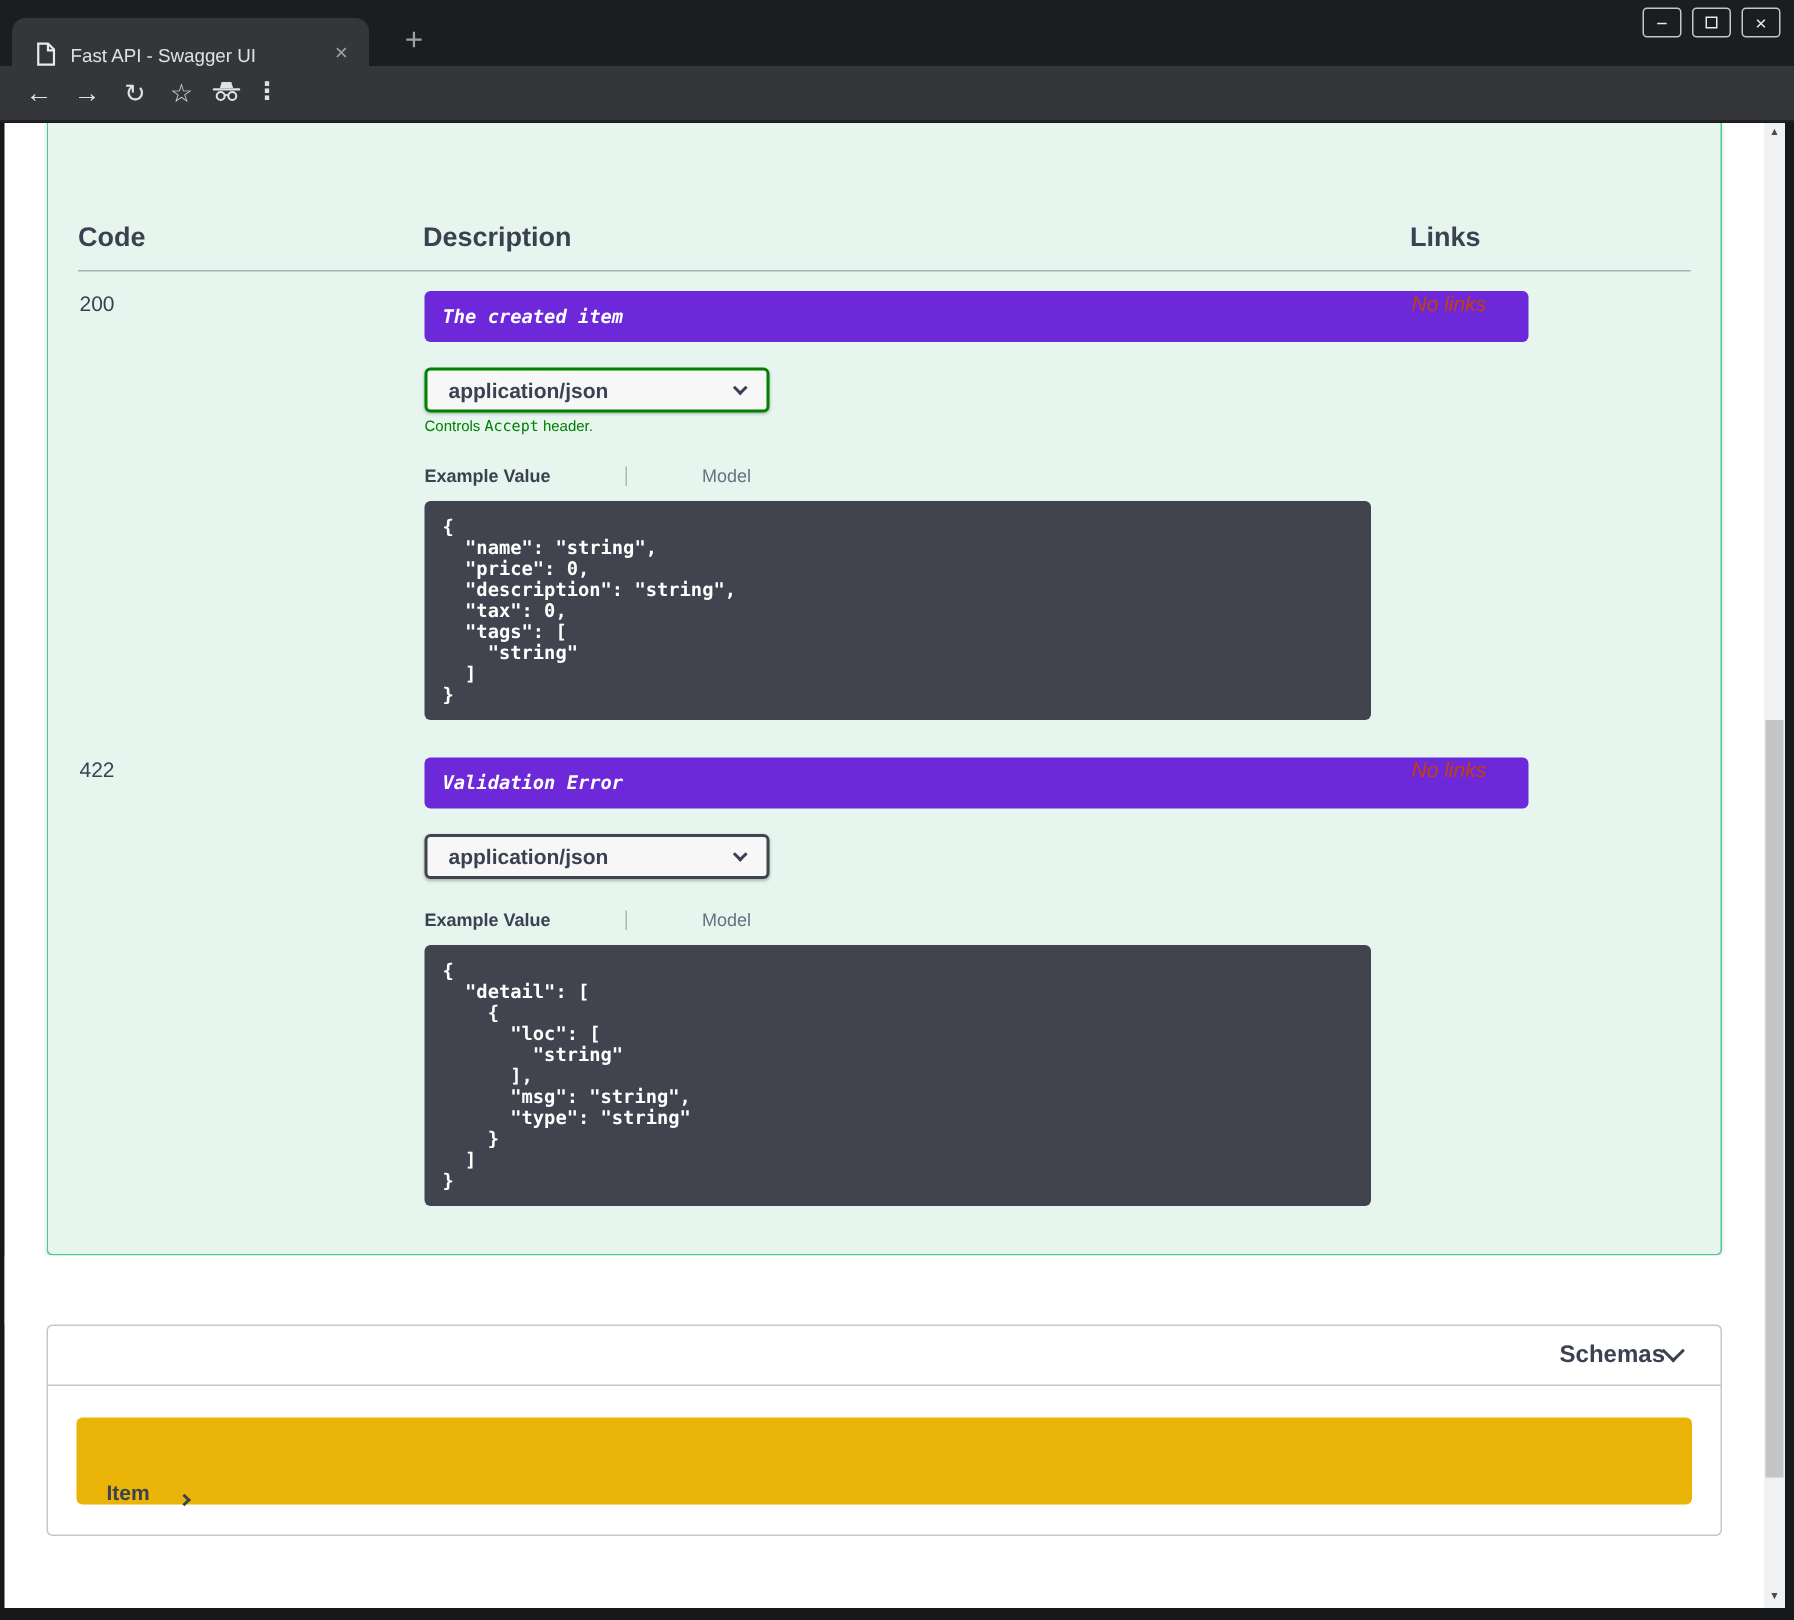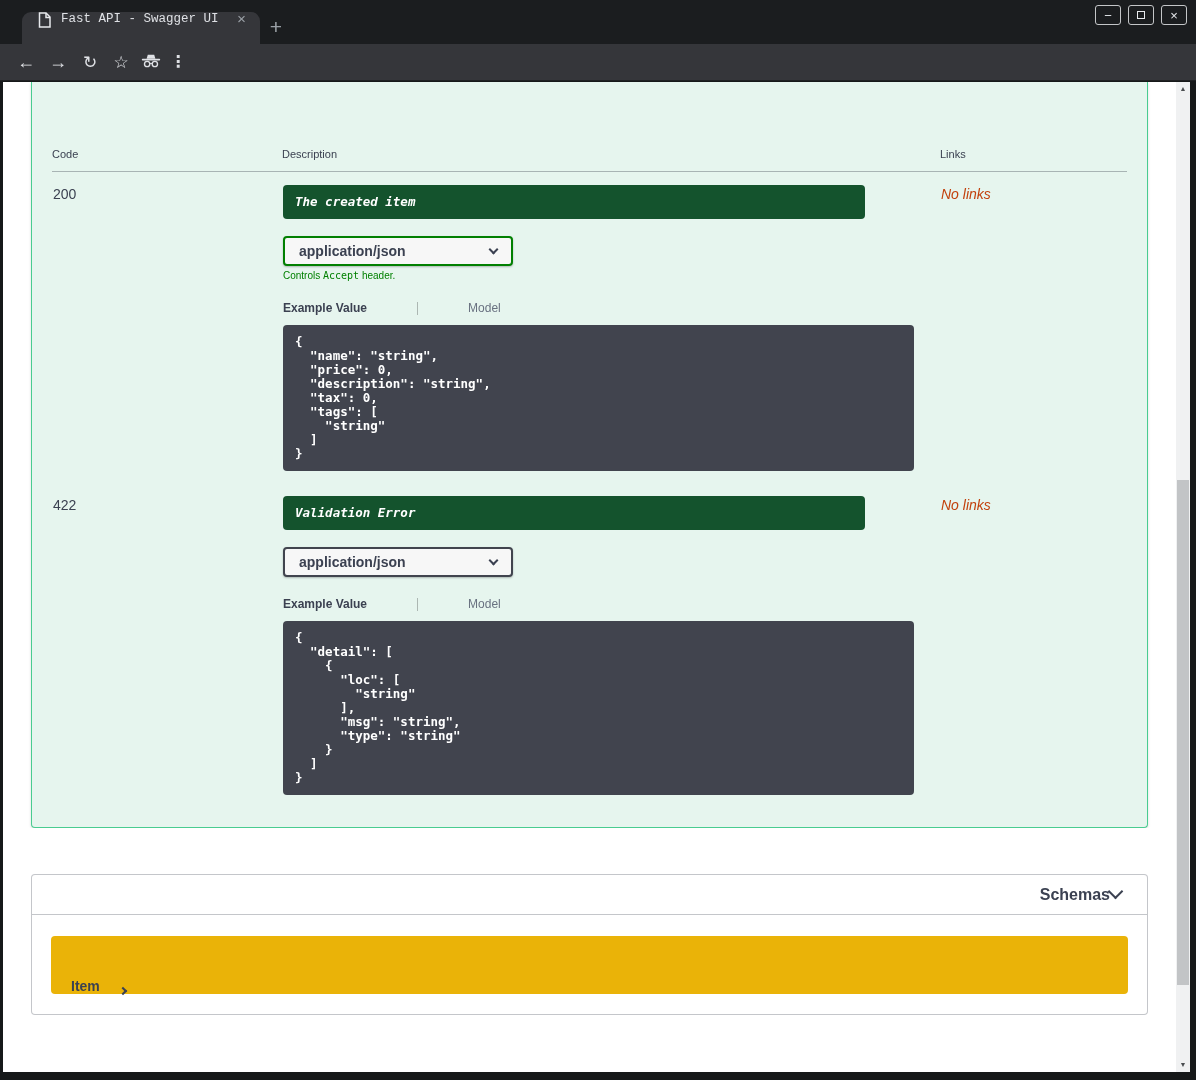--- a/index.html
+++ b/index.html
@@ -7,23 +7,23 @@
   body {
     width:1196px; height:1080px; overflow:hidden;
     background:#161819;
     font-family:"Liberation Sans","DejaVu Sans",sans-serif;
   }
   .window { position:relative; width:1196px; height:1080px; background:#161819; }
 
   
   .titlebar { position:absolute; top:0; left:0; right:0; height:44px; background:#1b1d1f; }
   .tab {
-    position:absolute; left:22px; top:12px; width:238px; height:32px;
+    position:absolute; left:8px; top:12px; width:238px; height:32px;
     background:#35363a; border-radius:9px 9px 0 0;
-    display:flex; align-items:flex-start; padding:0 10px 0 16px;font-family:Liberation Mono, monospace;
+    display:flex; align-items:flex-end; padding:0 10px 0 16px;
   }
   .favicon { display:flex; align-items:center; margin-right:10px; }
   .tab-title { color:#dfe1e5; font-size:12.5px; flex:1; white-space:nowrap; overflow:hidden; }
   .tab-close { color:#9aa0a6; font-size:15px; line-height:1; padding:1px 4px; cursor:default; }
   .new-tab {
     position:absolute; left:262px; top:13px; color:#9aa0a6;
     font-size:21px; font-weight:300; line-height:28px; width:28px; text-align:center;
   }
   .win-controls { position:absolute; right:9px; top:5px; display:flex; gap:7px; }
   .win-btn {
@@ -66,31 +66,31 @@
     height:56px; background:#f9fdfb;
     border-top:1px solid #e0ece6; border-bottom:1px solid #dde9e3;
     box-shadow:0 1px 2px rgba(0,0,0,.08);
     display:flex; align-items:center; padding:0 20px;
   }
   .section-header h4 { margin:0; font-size:14.5px; font-weight:bold; color:#3b4151; }
 
   .responses-inner { padding:26px 20px 19px; }
   table.responses { width:100%; border-collapse:collapse; table-layout:fixed; }
   table.responses th {
-    text-align:left; font-size:11px; font-weight:normal; color:#3b4151;
+    text-align:left; font-size:18px; font-weight:bold; color:#3b4151;
     padding:0 0 11px 0; border-bottom:1px solid rgba(59,65,81,.2);
   }
   table.responses td { vertical-align:top; padding-top:13px; }
   tr.r422 td { padding-top:12px; }
   .code-val { font-size:14px; color:#3b4151; }
   .no-links { font-size:14px; font-style:italic; color:#c2410c; }
 
   .mono { font-family:"DejaVu Sans Mono","Liberation Mono",monospace; }
   .resp-desc {
-    width:582px; background:#14532d; border-radius:4px; padding:10px 12px;
+    width:736px; background:#6d28d9; border-radius:4px; padding:10px 12px;
     color:#fff; font-family:"DejaVu Sans Mono","Liberation Mono",monospace;
     font-size:12.5px; line-height:14px; font-style:italic; font-weight:bold;
   }
   .media-select {
     margin-top:17px; width:230px; height:30px; background:#f7f7f7;
     border:2px solid #41444e; border-radius:4px; box-shadow:0 1px 2px rgba(0,0,0,.25);
     display:flex; align-items:center; justify-content:space-between; padding:0 14px;
     font-size:14px; font-weight:bold; color:#3b4151;
   }
   .media-select.accept { border-color:#018001; }

